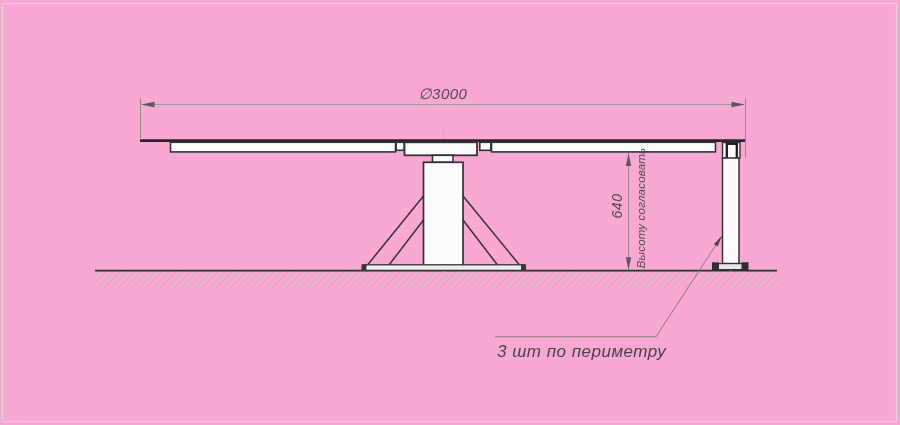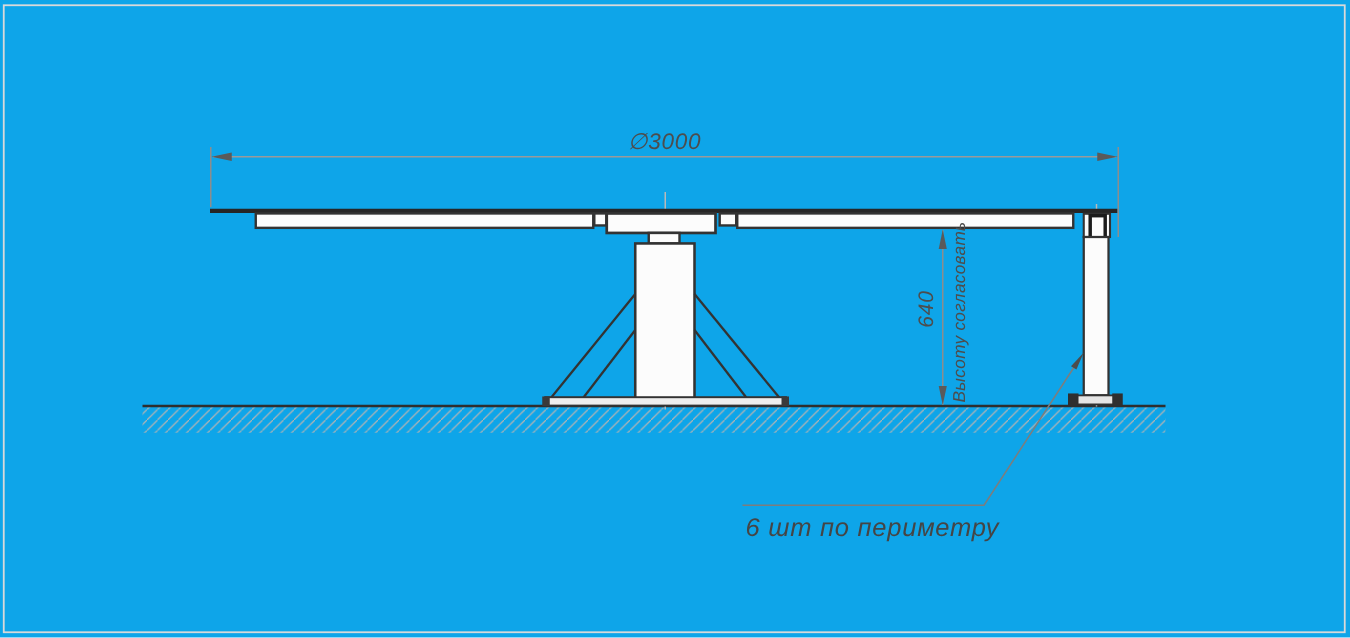--- a/index.html
+++ b/index.html
@@ -1,19 +1,19 @@
 <!DOCTYPE html>
 <html><head>
 <meta charset="utf-8">
 <style>
   html,body{margin:0;padding:0;background:#ffffff;}
   .canvas{
     position:relative;
     width:900px;height:425px;
-    background:#0ea5e9;
+    background:#f9a8d4;
     font-family:"Liberation Sans",sans-serif;
     overflow:hidden;
   }
   .linework{position:absolute;left:0;top:0;}
   .dim-text{
     position:absolute;
     font-style:italic;
     color:#4d4d4d;
     white-space:nowrap;
     letter-spacing:0.5px;
@@ -122,15 +122,15 @@
     </g>
   </svg>
 
   <div class="dim-text dia-label">∅3000</div>
 
   <div class="dim-text h-value">640</div>
 
   <div class="dim-text h-note">Высоту согласовать</div>
 
 
-  <div class="dim-text callout-2">6 шт по периметру</div>
+  <div class="dim-text callout-2">3 шт по периметру</div>
 
 </div>
 
 </body></html>

